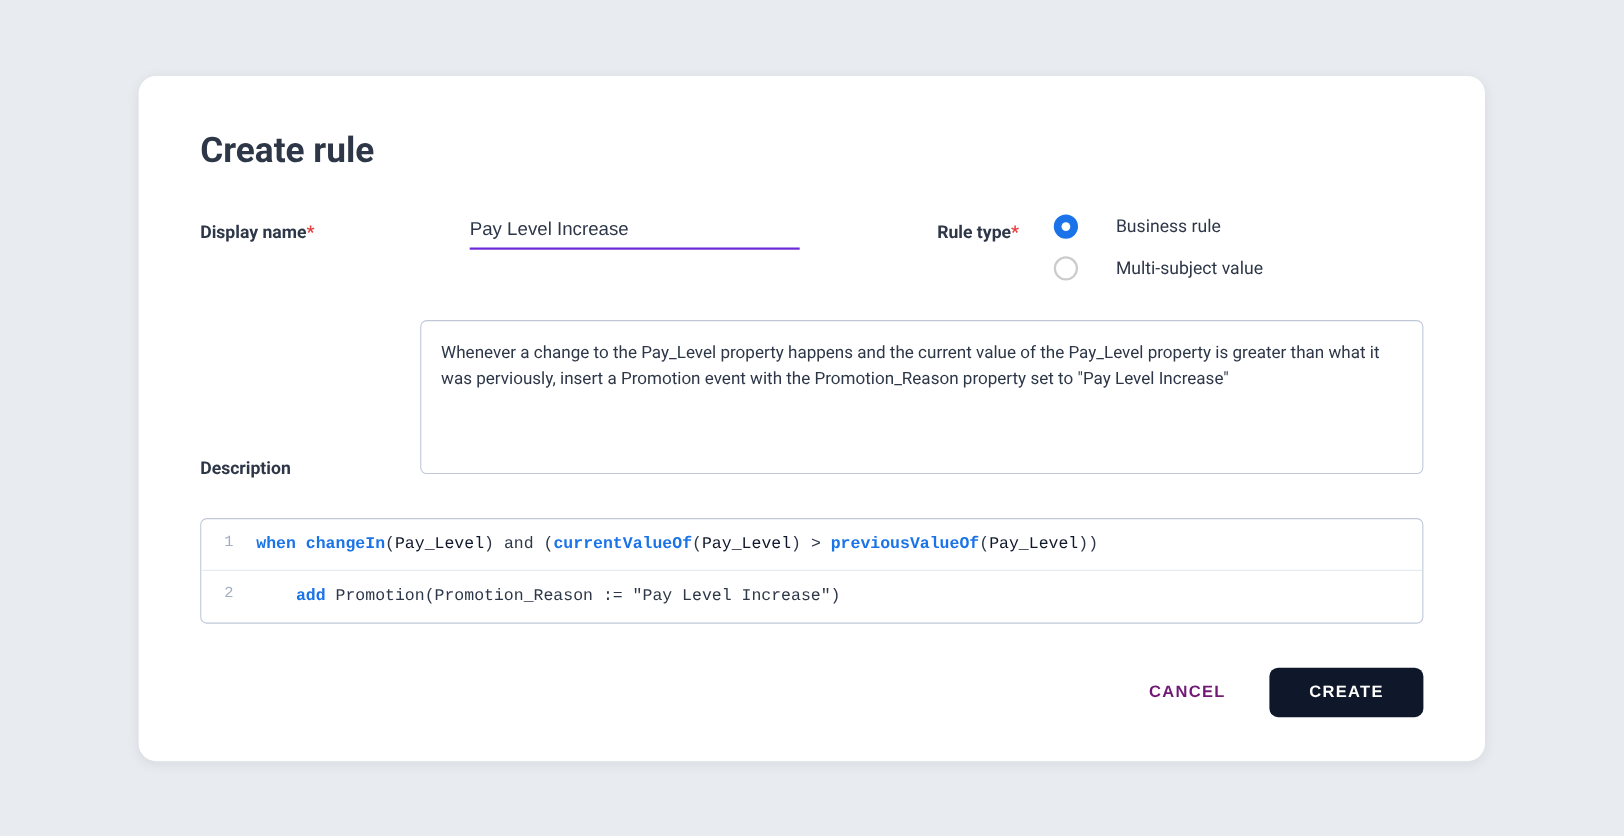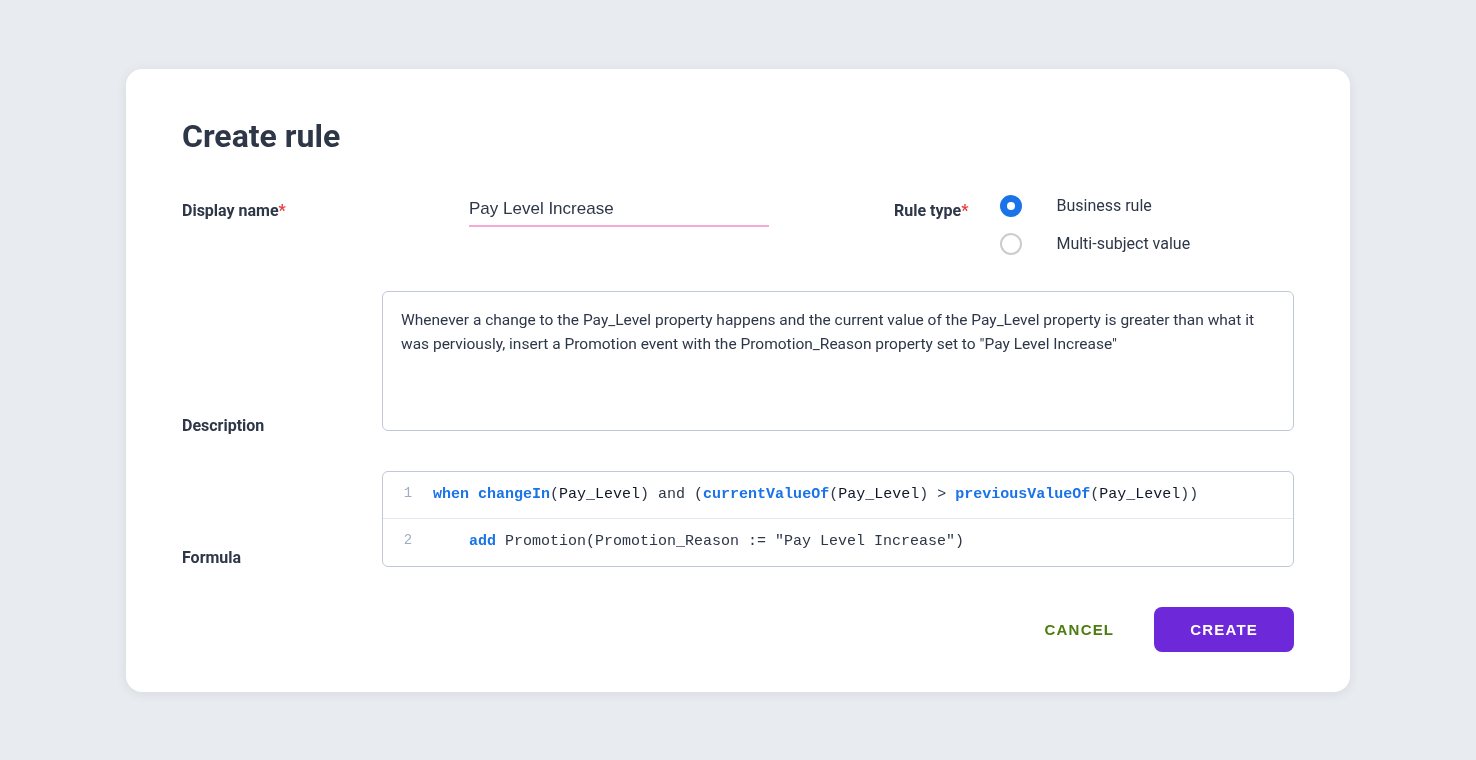--- a/index.html
+++ b/index.html
@@ -47,28 +47,27 @@
     .required-star {
       color: #e53e3e;
     }
 
     .form-field {
       flex: 1;
     }
 
     .display-name-input {
       border: none;
-      border-bottom: 2px solid #f9a8d4;
+      border-bottom: 2px solid #6d28d9;
       outline: none;
       font-size: 17px;
       color: #2d3748;
       padding: 4px 0 6px 0;
       width: 300px;
       background: transparent;
-      margin-left: 42px;
     }
 
     .rule-type-label {
       font-size: 16px;
       font-weight: 700;
       color: #2d3748;
       padding-top: 6px;
       flex-shrink: 0;
     }
 
@@ -171,31 +170,31 @@
       display: flex;
       justify-content: flex-end;
       align-items: center;
       gap: 16px;
       margin-top: 40px;
     }
 
     .btn-cancel {
       background: transparent;
       border: none;
-      color: #4d7c0f;
+      color: #701a75;
       font-size: 15px;
       font-weight: 700;
       letter-spacing: 0.08em;
       cursor: pointer;
       padding: 14px 24px;
       text-transform: uppercase;
     }
 
     .btn-create {
-      background: #6d28d9;
+      background: #0f172a;
       color: #ffffff;
       border: none;
       border-radius: 8px;
       font-size: 15px;
       font-weight: 700;
       letter-spacing: 0.08em;
       cursor: pointer;
       padding: 14px 36px;
       text-transform: uppercase;
     }
@@ -240,21 +239,20 @@
   </div>
 
   <div class="form-row">
     <div class="form-label">Description</div>
     <div class="form-field">
       <textarea class="description-textarea" style="">Whenever a change to the Pay_Level property happens and the current value of the Pay_Level property is greater than what it was perviously, insert a Promotion event with the Promotion_Reason property set to "Pay Level Increase"</textarea>
     </div>
   </div>
 
   <div class="form-row">
-    <div class="form-label">Formula</div>
     <div class="form-field">
       <div class="formula-container">
 
         <div class="formula-line">
           <span class="line-number">1</span>
           <span class="line-content">
             <span class="kw-blue">when </span><span class="kw-blue">changeIn</span><span class="kw-dark">(</span><span class="kw-orange">Pay_Level</span><span class="kw-dark">) </span><span class="kw-dark">and </span><span class="kw-dark">(</span><span class="kw-blue">currentValueOf</span><span class="kw-dark">(</span><span class="kw-orange">Pay_Level</span><span class="kw-dark">) &gt; </span><span class="kw-blue">previousValueOf</span><span class="kw-dark">(</span><span class="kw-orange">Pay_Level</span><span class="kw-dark">))</span>
           </span>
         </div>
 

